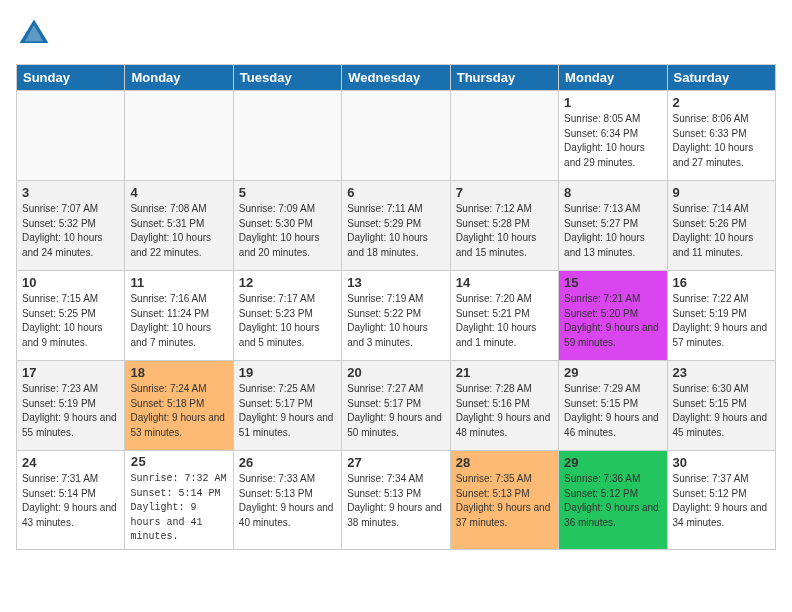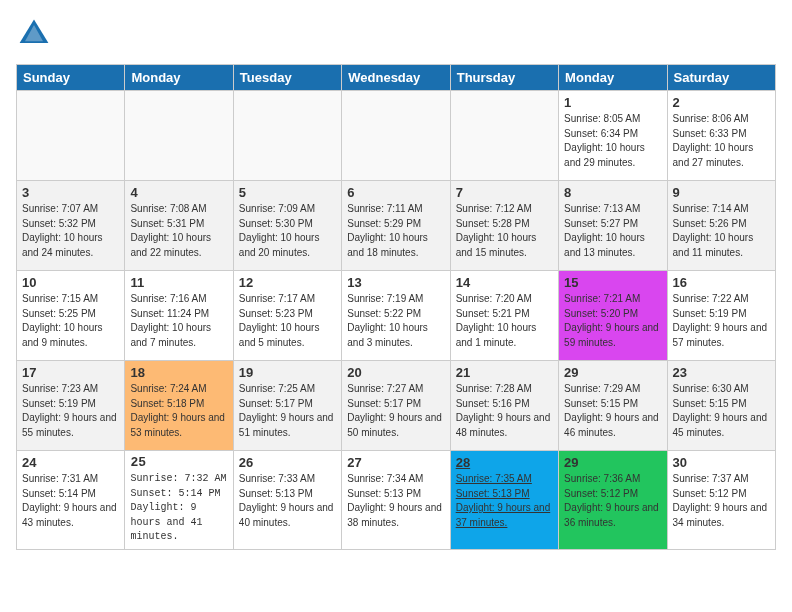--- a/index.html
+++ b/index.html
@@ -286,21 +286,21 @@
           <div class="day-info">Sunrise: 7:33 AM
 Sunset: 5:13 PM
 Daylight: 9 hours and 40 minutes.</div>
         </td>
         <td style="background: rgb(255, 255, 255);">
           <span class="day-number">27</span>
           <div class="day-info">Sunrise: 7:34 AM
 Sunset: 5:13 PM
 Daylight: 9 hours and 38 minutes.</div>
         </td>
-        <td style="background: #0ea5e9; text-decoration: underline;">
+        <td style="background: #fdba74;">
           <span class="day-number">28</span>
           <div class="day-info">Sunrise: 7:35 AM
 Sunset: 5:13 PM
 Daylight: 9 hours and 37 minutes.</div>
         </td>
         <td style="background: #22c55e;">
           <span class="day-number">29</span>
           <div class="day-info">Sunrise: 7:36 AM
 Sunset: 5:12 PM
 Daylight: 9 hours and 36 minutes.</div>

